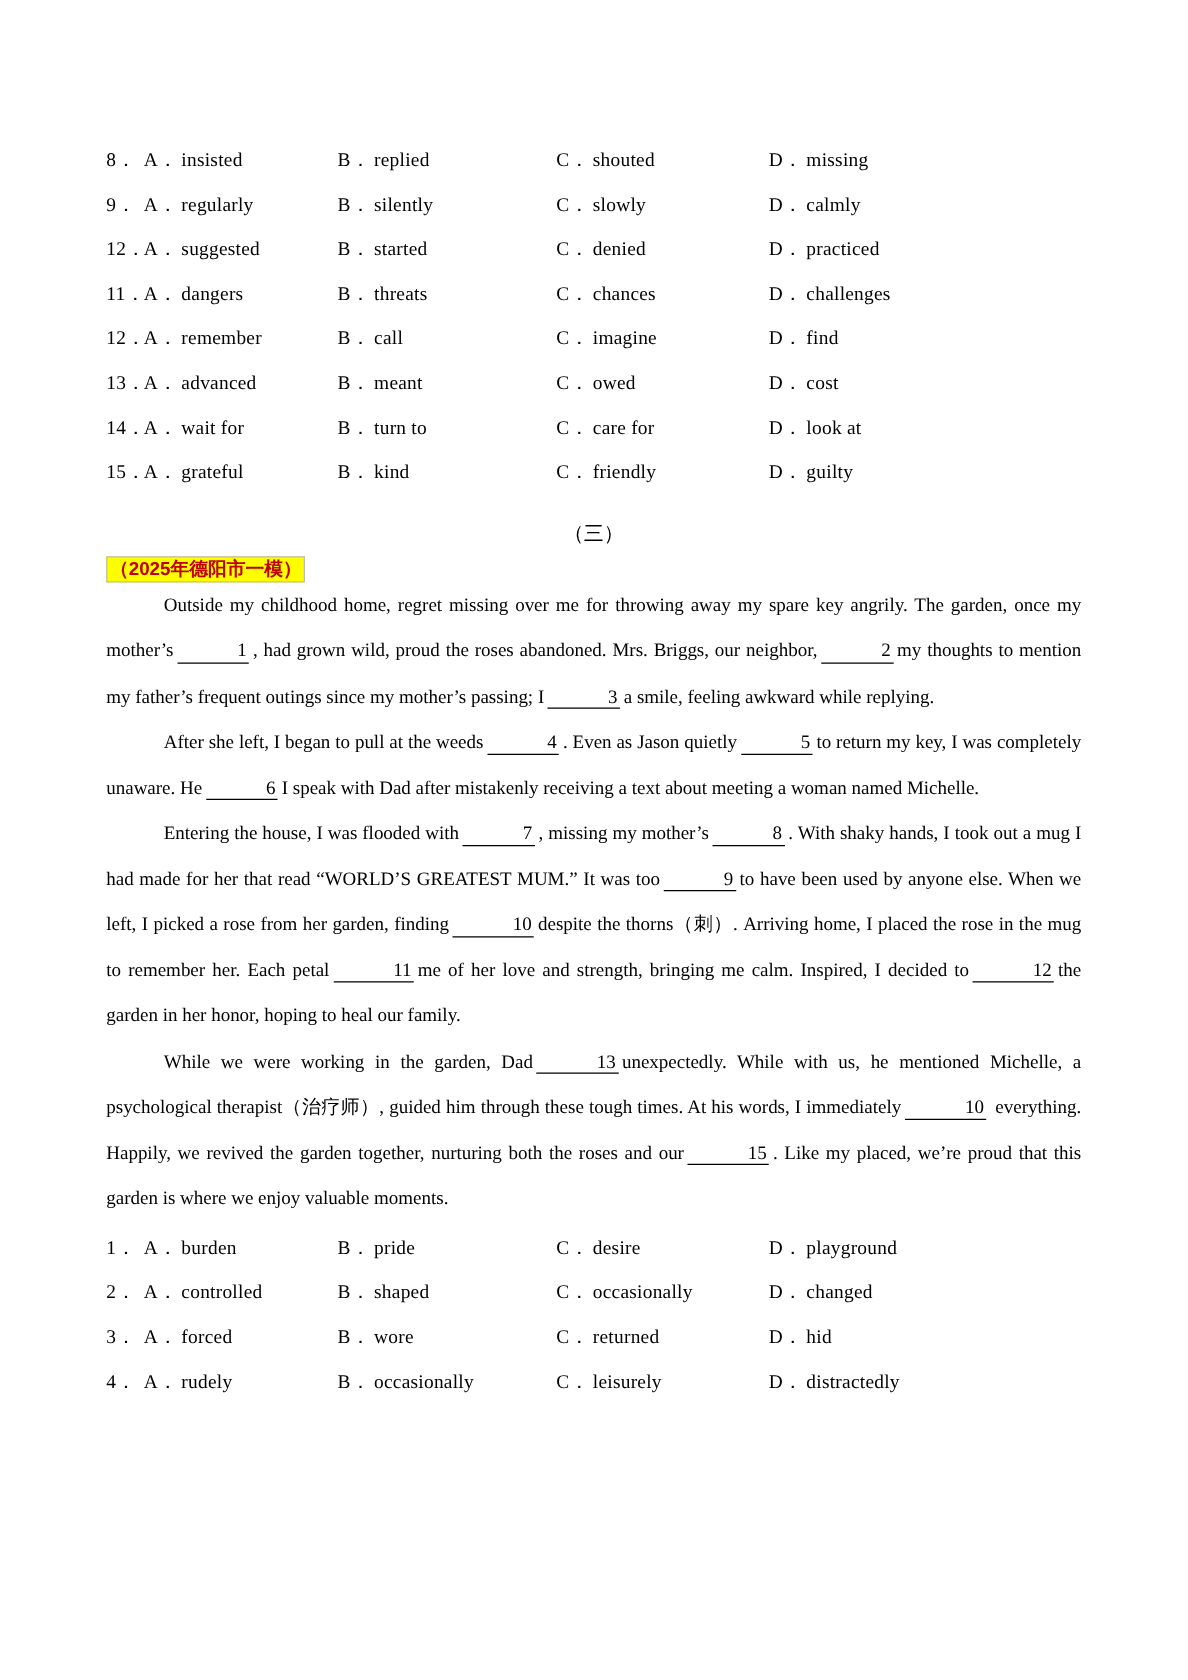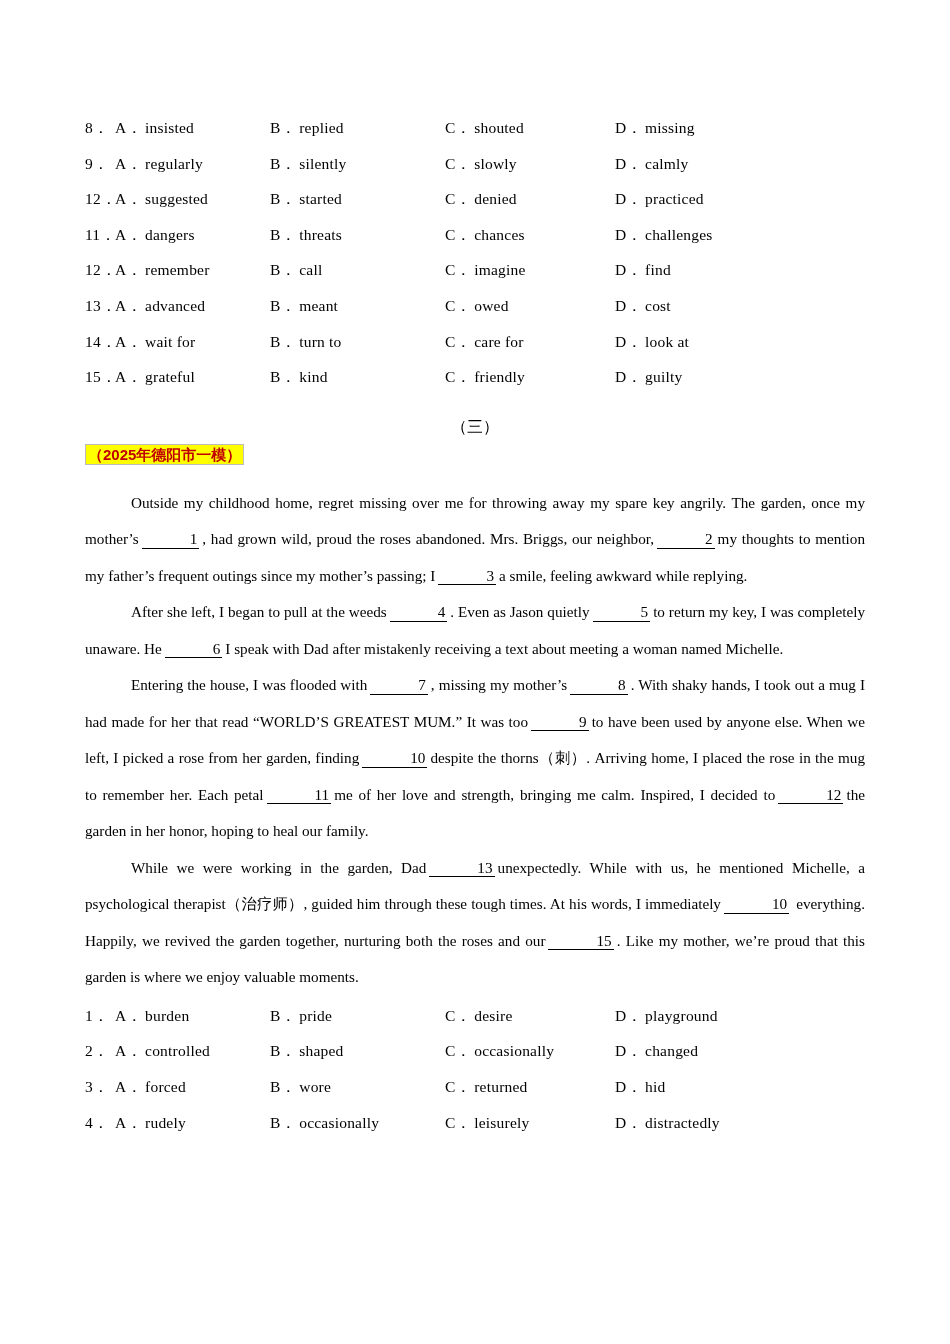--- a/index.html
+++ b/index.html
@@ -51,21 +51,21 @@
 
   
   .section-mark {
     text-align: center;
     font-size: 16px;
     margin-top: 14px;
     margin-bottom: 4px;
   }
   .highlight-line {
     margin-top: 8px;
-    margin-bottom: 20px;
+    margin-bottom: 2px;
   }
   .highlight {
     background: #ffff00;
     font-weight: bold;
     font-size: 15px;
     padding: 1px 2px;
     border: 1px solid #bbbbbb;
     color: #c00000;
     font-family: "Liberation Sans", sans-serif;
   }
@@ -272,21 +272,21 @@
       <span>Michelle.</span></p>
 
     <p><span>Entering the house, I was flooded with</span><span class="blank b-sm">7</span><span>, missing my mother’s</span><span class="blank b-sm">8</span><span>. With shaky hands, I took out a</span>
       <span>mug I had made for her that read “WORLD’S GREATEST MUM.” It was too</span><span class="blank b-sm">9</span><span>to have been used by anyone</span>
       <span>else. When we left, I picked a rose from her garden, finding</span><span class="blank b-lg">10</span><span>despite the thorns（刺）. Arriving home, I</span>
       <span>placed the rose in the mug to remember her. Each petal</span><span class="blank b-lg">11</span><span>me of her love and strength, bringing me calm.</span>
       <span>Inspired, I decided to</span><span class="blank b-md">12</span><span>the garden in her honor, hoping to heal our family.</span></p>
 
     <p><span>While we were working in the garden, Dad</span><span class="blank b-md">13</span><span>unexpectedly. While with us, he mentioned Michelle, a</span>
       <span>psychological therapist（治疗师）, guided him through these tough times. At his words, I immediately</span><span class="blank b-md">10</span>
-      <span>everything. Happily, we revived the garden together, nurturing both the roses and our</span><span class="blank b-md">15</span><span>. Like my mother,</span>
+      <span>everything. Happily, we revived the garden together, nurturing both the roses and our</span><span class="blank b-md">15</span><span>. Like my placed,</span>
       <span>we’re proud that this garden is where we enjoy valuable moments.</span></p>
   </div>
 
   <div class="opt-list bottom-list">
     <div class="opt-row">
       <span class="opt-num">1．</span>
       <span class="opt-cell c1">
           <span class="letter">A．</span>
           <span>burden</span>
         </span>

